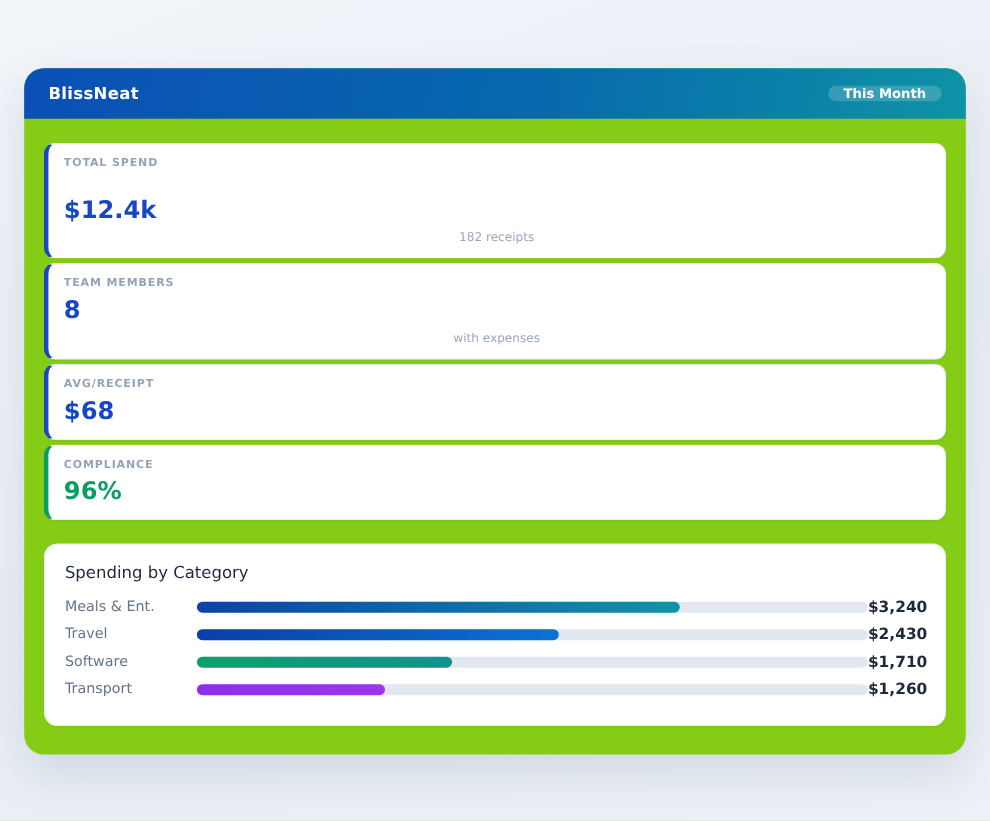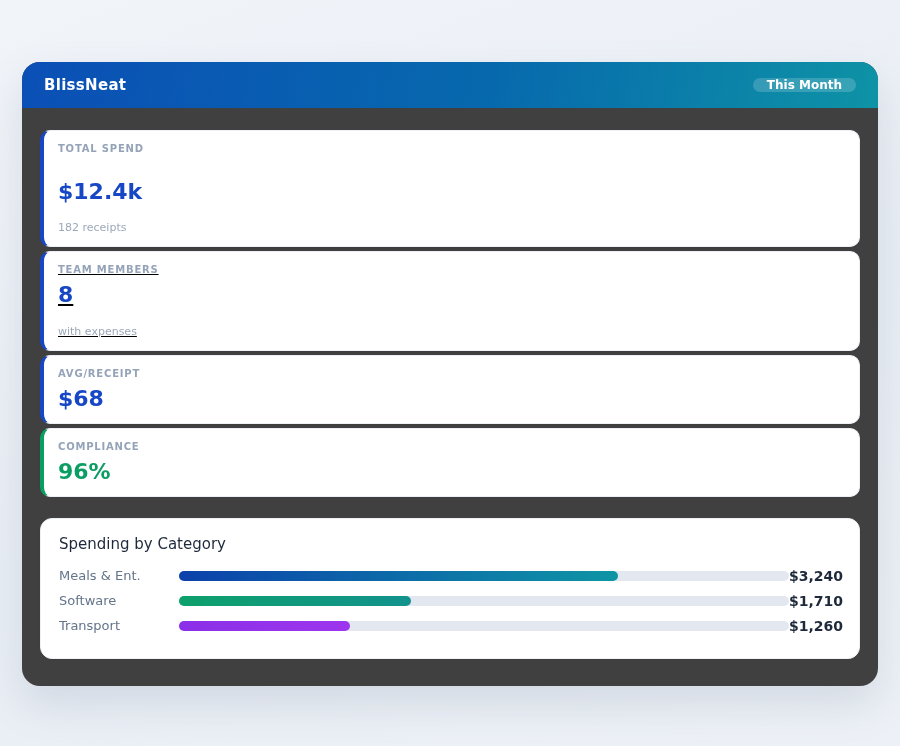--- a/index.html
+++ b/index.html
@@ -7,21 +7,21 @@
   body {
     font-family: "DejaVu Sans", "Liberation Sans", sans-serif;
     background: linear-gradient(160deg, #f1f4f9 0%, #e9eef5 55%, #edf1f7 100%);
     position: relative;
     overflow: hidden;
   }
   .dashboard {
     position: absolute;
     left: 22px; top: 62px;
     width: 856px; height: 624px;
-    background: #404040;
+    background: #84cc16;
     border-radius: 18px;
     box-shadow: 0 18px 40px rgba(100,116,139,0.18);
   }
   .app-header {
     height: 46px;
     border-radius: 18px 18px 0 0;
     background: linear-gradient(100deg, #0b4fb6 0%, #0769ad 55%, #0e93a6 100%);
     display: flex;
     align-items: center;
     justify-content: space-between;
@@ -63,21 +63,22 @@
   }
   .stat-value {
     font-size: 22px;
     font-weight: bold;
     color: #1747c4;
     line-height: 1.15;
   }
   .stat-caption {
     font-size: 11px;
     color: #9ca8ba;
-    margin-top: 17px;
+    margin-top: 5px;
+    text-align: center;
   }
   .stat-caption:empty { display: none; }
   .chart-card {
     margin-top: 21px;
     background: #ffffff;
     border: 1px solid #edf1f7;
     border-radius: 12px;
     padding: 16px 18px 20px;
     box-shadow: 0 1px 2px rgba(15,23,42,0.04);
   }
@@ -126,21 +127,21 @@
   </div>
 
   <div class="content">
 
     <div class="stat-card" style="border-left-color: rgb(23, 71, 196);">
       <div class="stat-label">TOTAL SPEND</div>
       <div class="stat-value" style="color: rgb(23, 71, 196); margin-top: 25px;">$12.4k</div>
       <div class="stat-caption">182 receipts</div>
     </div>
 
-    <div class="stat-card" style="border-left-color: rgb(23, 71, 196); text-decoration: underline;">
+    <div class="stat-card" style="border-left-color: rgb(23, 71, 196);">
       <div class="stat-label">TEAM MEMBERS</div>
       <div class="stat-value" style="color: rgb(23, 71, 196);">8</div>
       <div class="stat-caption">with expenses</div>
     </div>
 
     <div class="stat-card" style="border-left-color: rgb(23, 71, 196);">
       <div class="stat-label">AVG/RECEIPT</div>
       <div class="stat-value" style="color: rgb(23, 71, 196);">$68</div>
 
     </div>
@@ -155,20 +156,27 @@
       <div class="chart-title">Spending by Category</div>
       <div id="chart-rows">
   <div class="chart-row">
     <div class="category-label">Meals &amp; Ent.</div>
     <div class="bar-track">
       <div class="bar-fill" style="width: 72%; background: linear-gradient(90deg, rgb(12, 65, 171), rgb(14, 149, 165));"></div>
     </div>
     <div class="bar-value">$3,240</div>
   </div>
 
+  <div class="chart-row">
+    <div class="category-label">Travel</div>
+    <div class="bar-track">
+      <div class="bar-fill" style="width: 54%; background: linear-gradient(90deg, rgb(10, 63, 168), rgb(11, 114, 208));"></div>
+    </div>
+    <div class="bar-value">$2,430</div>
+  </div>
 
   <div class="chart-row">
     <div class="category-label">Software</div>
     <div class="bar-track">
       <div class="bar-fill" style="width: 38%; background: linear-gradient(90deg, rgb(14, 160, 107), rgb(18, 146, 141));"></div>
     </div>
     <div class="bar-value">$1,710</div>
   </div>
 
   <div class="chart-row">

